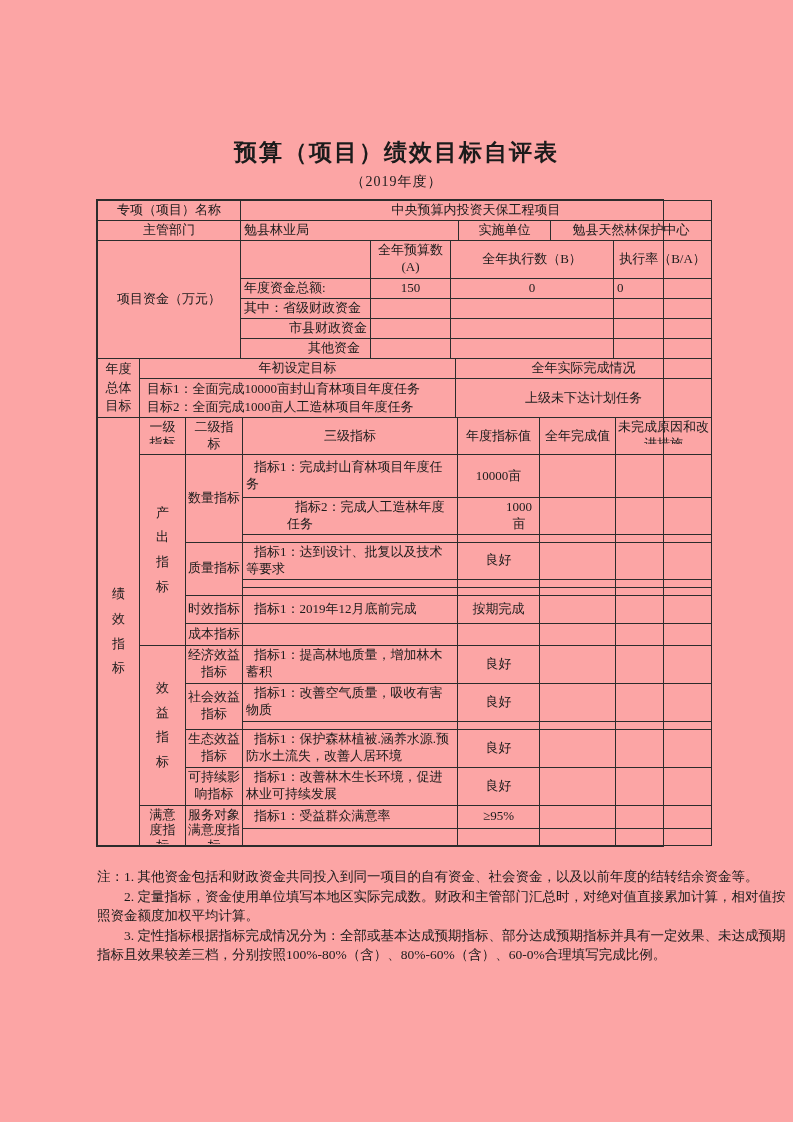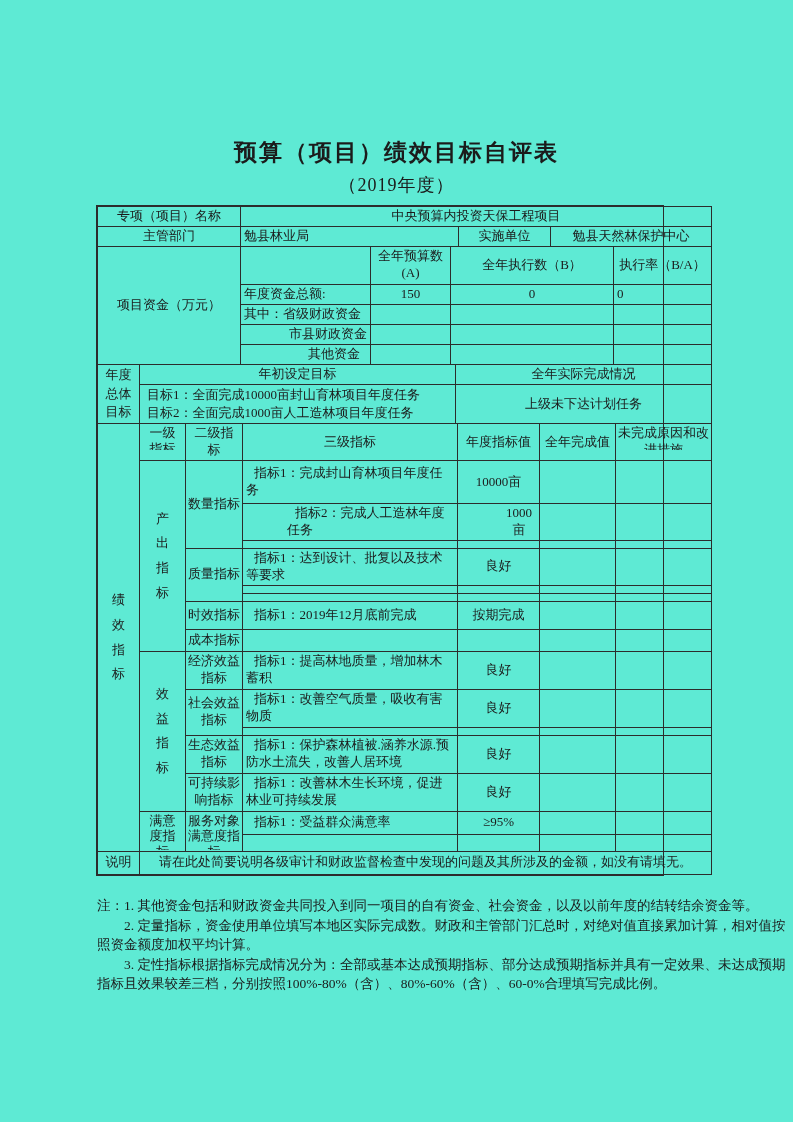--- a/index.html
+++ b/index.html
@@ -1,24 +1,24 @@
 <!DOCTYPE html>
 <html><head>
 <meta charset="utf-8">
 <style>
   * { box-sizing: border-box; }
   html,body { margin:0; padding:0; }
   body { background:#ffffff; }
   .sheet {
-    position:relative; width:793px; height:1122px; background:#5eead4;
+    position:relative; width:793px; height:1122px; background:#fca5a5;
     font-family:"Liberation Serif","DejaVu Serif",serif;
     color:#1b1b1b; overflow:hidden;
   }
   .title { text-align:center; padding-top:137px; font-size:23px; font-weight:bold; letter-spacing:2px; }
-  .subtitle { text-align:center; font-size:18px; margin-top:5px; letter-spacing:1px; }
+  .subtitle { text-align:center; font-size:14px; margin-top:5px; letter-spacing:1px; }
   .frame { width:568px; margin:8px 0 0 96px; border:1px solid #2c2c2c; }
   table { border-collapse:collapse; table-layout:fixed; width:614px; margin-top:-1px; }
   table.first { margin-top:0; }
   td {
     border:1px solid #2c2c2c; font-size:13px; line-height:1.3;
     padding:1px 3px; text-align:center; vertical-align:middle; overflow:hidden;
   }
   .al { text-align:left; }
   .ar { text-align:right; padding-right:3px; }
   .ar2 { text-align:right; padding-right:10px; }
@@ -283,32 +283,20 @@
       </tr>
       <tr class="h17">
         <td></td>
         <td></td>
         <td></td>
         <td></td>
       </tr>
     </tbody>
       </table>
 
-    <table>
-      <colgroup>
-          <col style="width:42px">
-          <col style="width:572px">
-        </colgroup>
-      <tbody>
-          <tr class="h23">
-        <td>说明</td>
-        <td>请在此处简要说明各级审计和财政监督检查中发现的问题及其所涉及的金额，如没有请填无。</td>
-      </tr>
-    </tbody>
-      </table>
 
   </div>
 
   <div class="notes">
     <p>注：1. 其他资金包括和财政资金共同投入到同一项目的自有资金、社会资金，以及以前年度的结转结余资金等。</p>
     <p class="indented">2. 定量指标，资金使用单位填写本地区实际完成数。财政和主管部门汇总时，对绝对值直接累加计算，相对值按照资金额度加权平均计算。</p>
     <p class="indented">3. 定性指标根据指标完成情况分为：全部或基本达成预期指标、部分达成预期指标并具有一定效果、未达成预期指标且效果较差三档，分别按照100%-80%（含）、80%-60%（含）、60-0%合理填写完成比例。</p>
   </div>
 
 </div>

